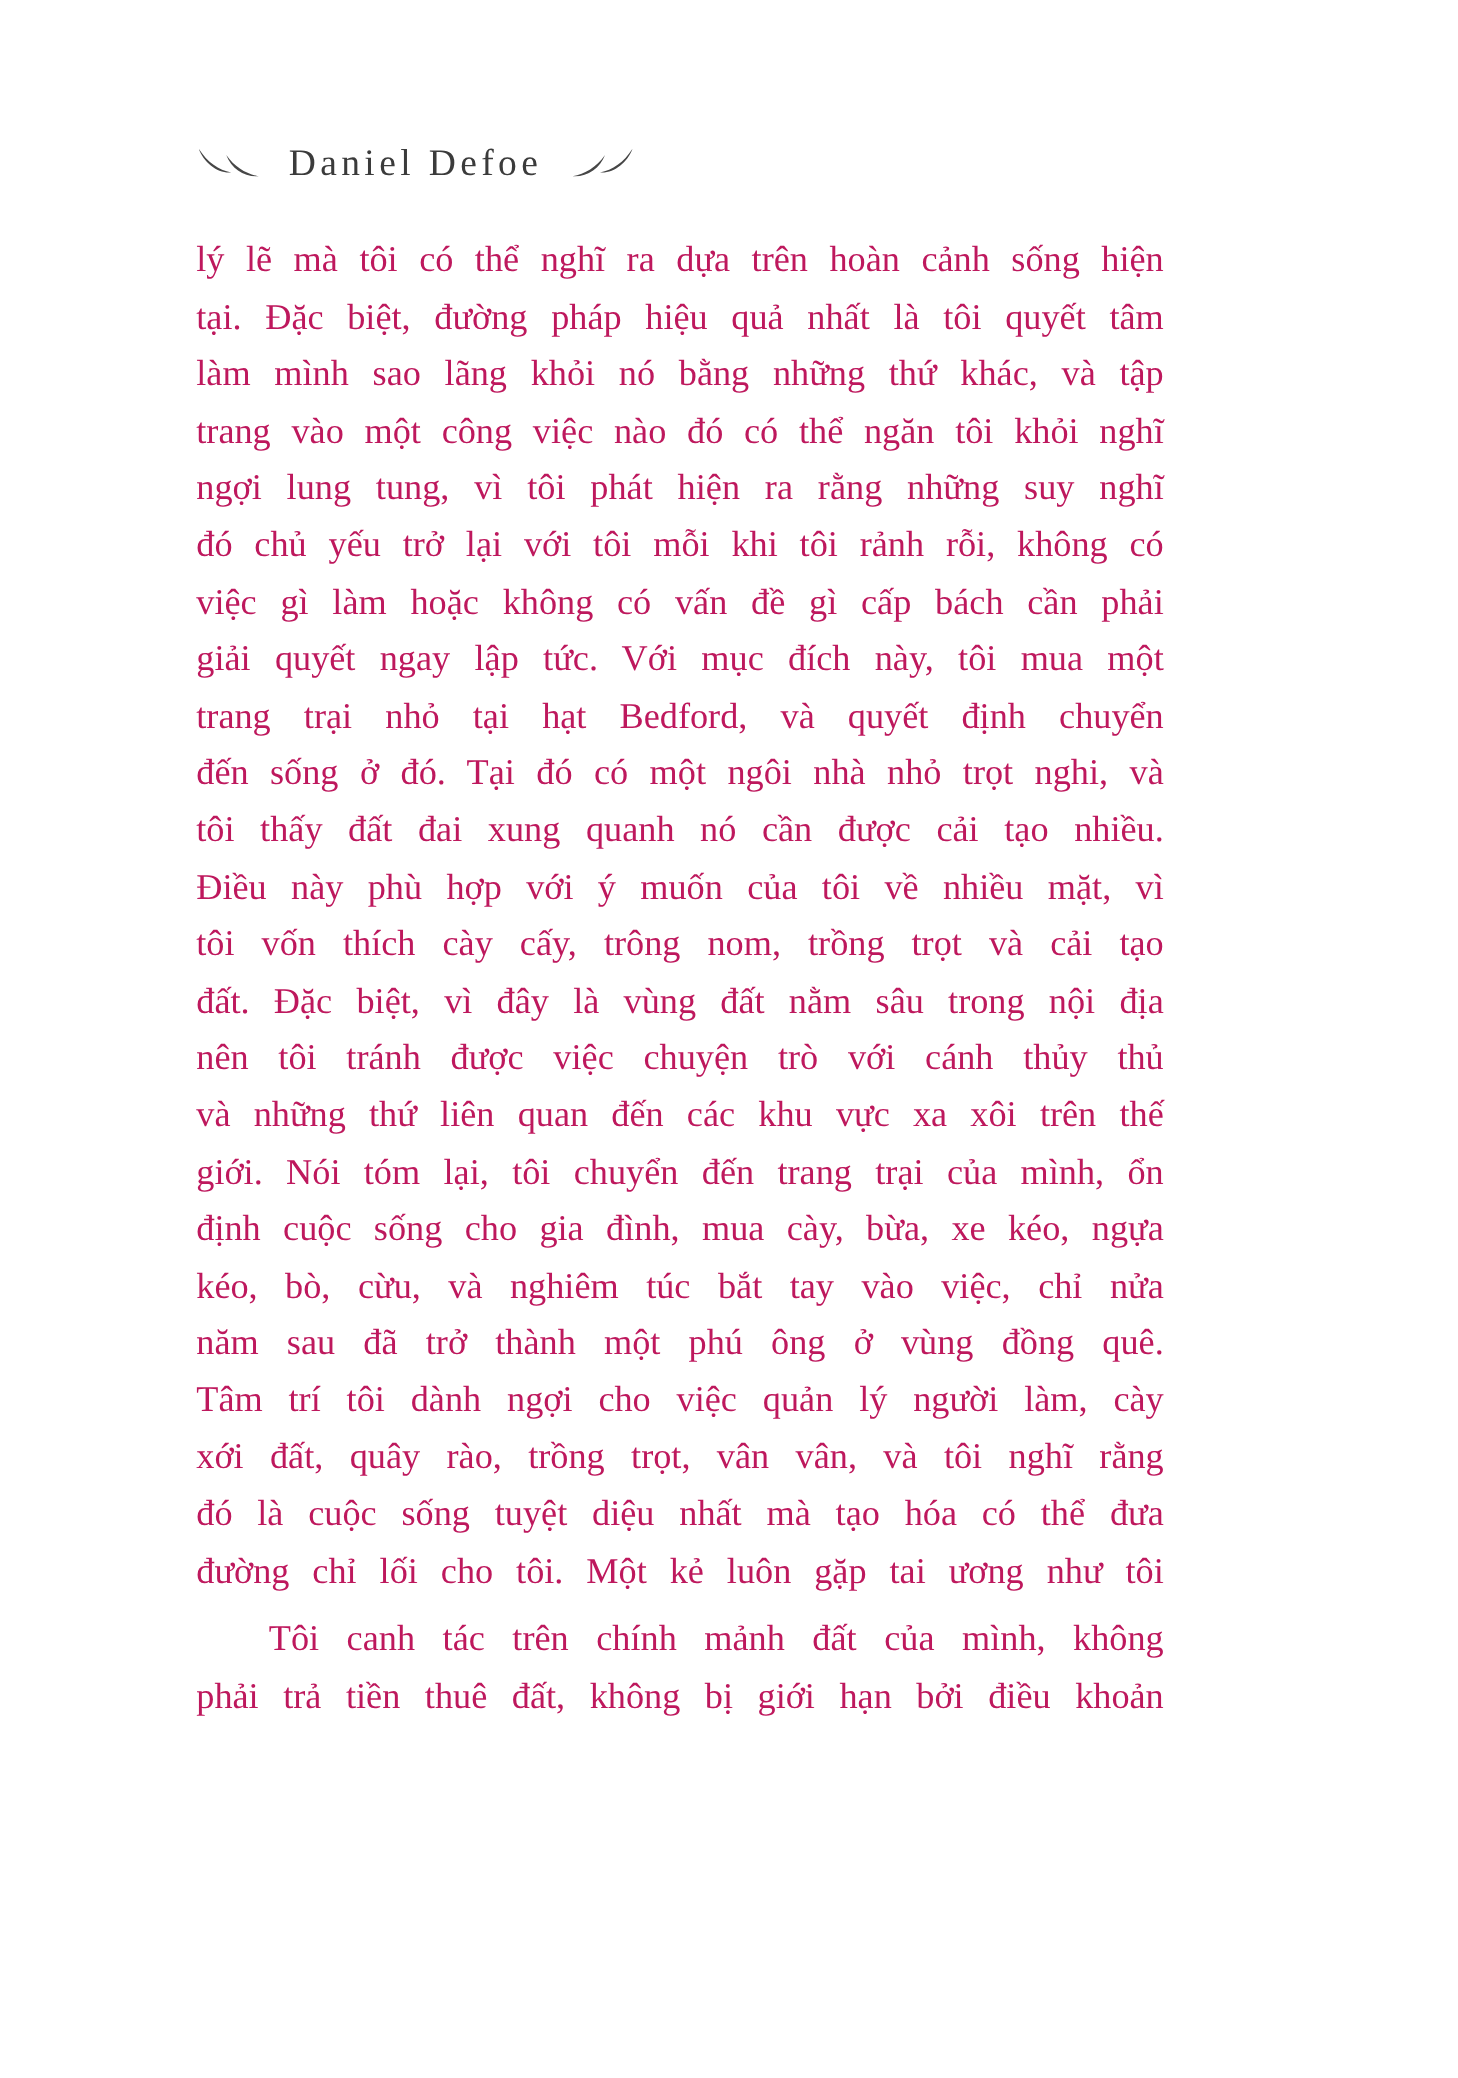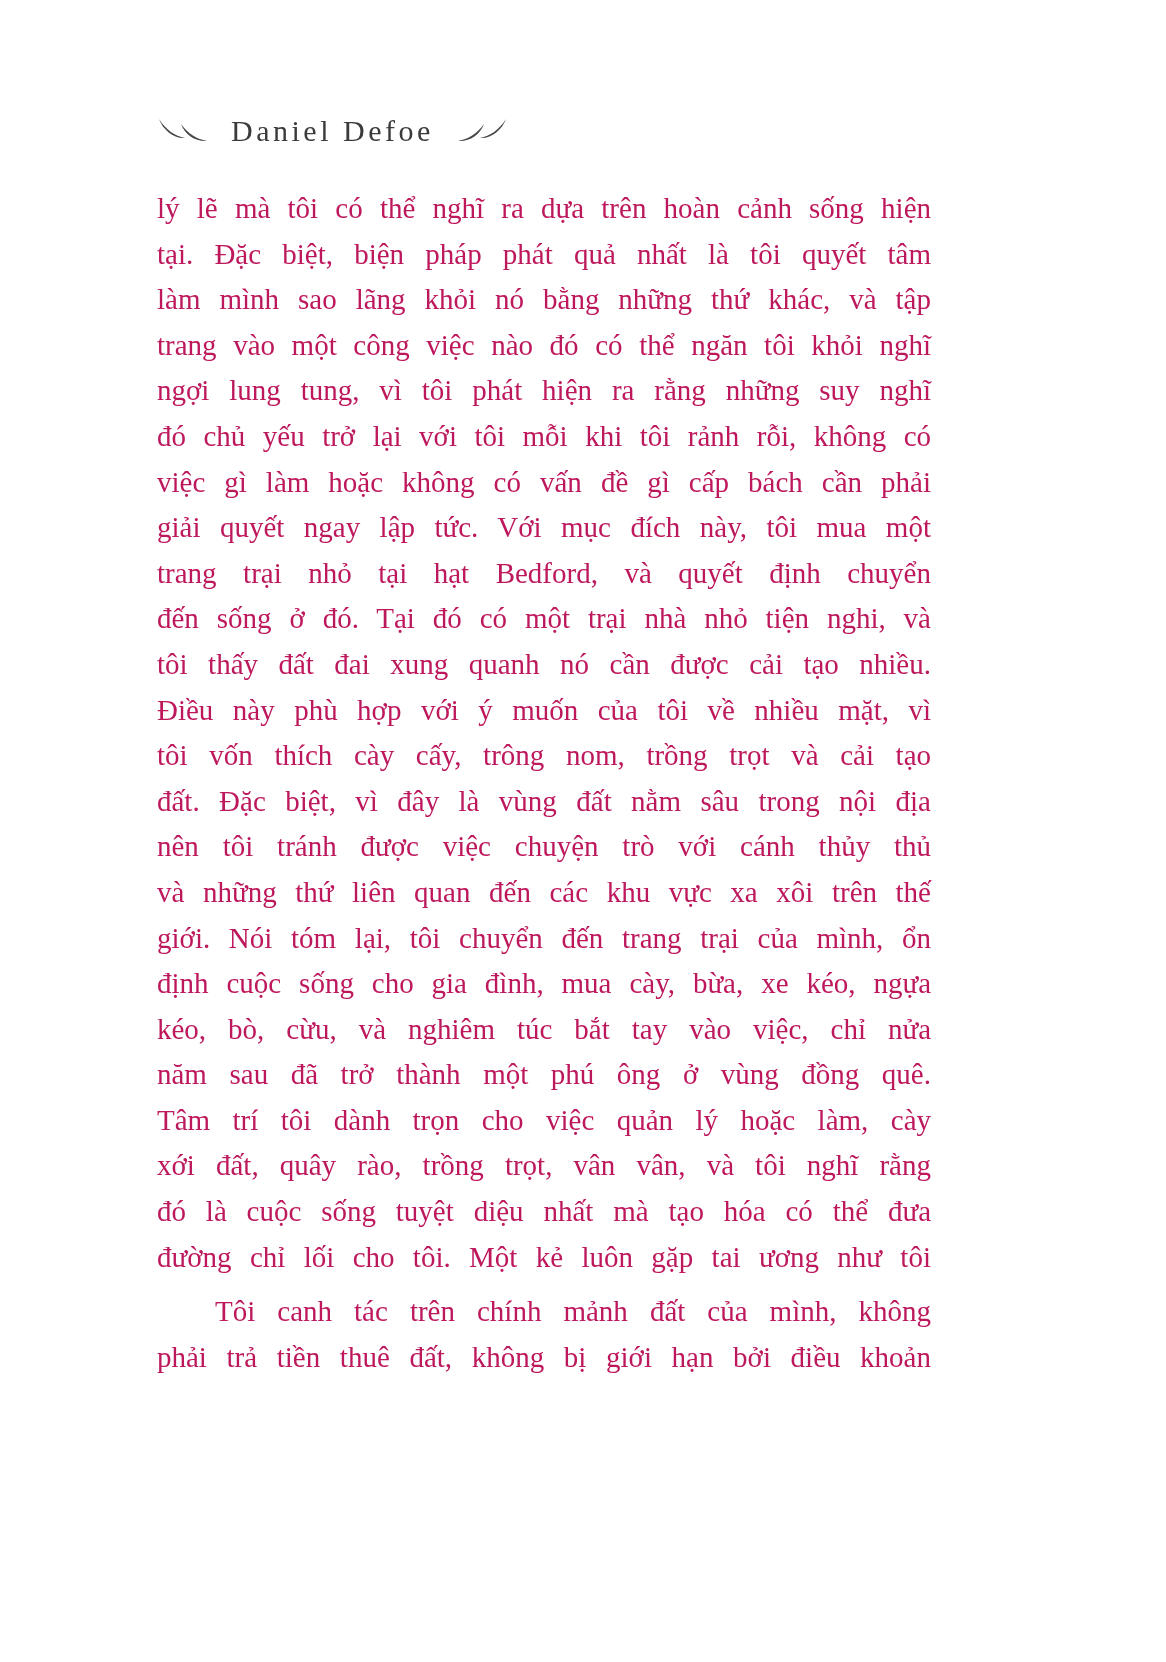--- a/index.html
+++ b/index.html
@@ -80,40 +80,40 @@
           <path d="M2,2 C9,13 18,19 28,21 C17,22 6,13 2,2 Z" fill="#474747"></path>
           <path d="M24,7 C31,17 40,22 50,24 C39,25 28,18 24,7 Z" fill="#474747"></path>
         </g>
       </svg>
     </span>
   </div>
 
   <div class="text-block">
       <div class="paragraph">
         <div class="line">lý lẽ mà tôi có thể nghĩ ra dựa trên hoàn cảnh sống hiện</div>
-        <div class="line">tại. Đặc biệt, biện pháp phát quả nhất là tôi quyết tâm</div>
+        <div class="line">tại. Đặc biệt, đường pháp hiệu quả nhất là tôi quyết tâm</div>
         <div class="line">làm mình sao lãng khỏi nó bằng những thứ khác, và tập</div>
         <div class="line">trang vào một công việc nào đó có thể ngăn tôi khỏi nghĩ</div>
         <div class="line">ngợi lung tung, vì tôi phát hiện ra rằng những suy nghĩ</div>
         <div class="line">đó chủ yếu trở lại với tôi mỗi khi tôi rảnh rỗi, không có</div>
         <div class="line">việc gì làm hoặc không có vấn đề gì cấp bách cần phải</div>
         <div class="line">giải quyết ngay lập tức. Với mục đích này, tôi mua một</div>
         <div class="line">trang trại nhỏ tại hạt Bedford, và quyết định chuyển</div>
-        <div class="line">đến sống ở đó. Tại đó có một trại nhà nhỏ tiện nghi, và</div>
+        <div class="line">đến sống ở đó. Tại đó có một ngôi nhà nhỏ trọt nghi, và</div>
         <div class="line">tôi thấy đất đai xung quanh nó cần được cải tạo nhiều.</div>
         <div class="line">Điều này phù hợp với ý muốn của tôi về nhiều mặt, vì</div>
         <div class="line">tôi vốn thích cày cấy, trông nom, trồng trọt và cải tạo</div>
         <div class="line">đất. Đặc biệt, vì đây là vùng đất nằm sâu trong nội địa</div>
         <div class="line">nên tôi tránh được việc chuyện trò với cánh thủy thủ</div>
         <div class="line">và những thứ liên quan đến các khu vực xa xôi trên thế</div>
         <div class="line">giới. Nói tóm lại, tôi chuyển đến trang trại của mình, ổn</div>
         <div class="line">định cuộc sống cho gia đình, mua cày, bừa, xe kéo, ngựa</div>
         <div class="line">kéo, bò, cừu, và nghiêm túc bắt tay vào việc, chỉ nửa</div>
         <div class="line">năm sau đã trở thành một phú ông ở vùng đồng quê.</div>
-        <div class="line">Tâm trí tôi dành trọn cho việc quản lý hoặc làm, cày</div>
+        <div class="line">Tâm trí tôi dành ngợi cho việc quản lý người làm, cày</div>
         <div class="line">xới đất, quây rào, trồng trọt, vân vân, và tôi nghĩ rằng</div>
         <div class="line">đó là cuộc sống tuyệt diệu nhất mà tạo hóa có thể đưa</div>
         <div class="line">đường chỉ lối cho tôi. Một kẻ luôn gặp tai ương như tôi</div>
       </div>
       <div class="paragraph">
         <div class="line indent">Tôi canh tác trên chính mảnh đất của mình, không</div>
         <div class="line">phải trả tiền thuê đất, không bị giới hạn bởi điều khoản</div>
       </div>
     </div>
 

